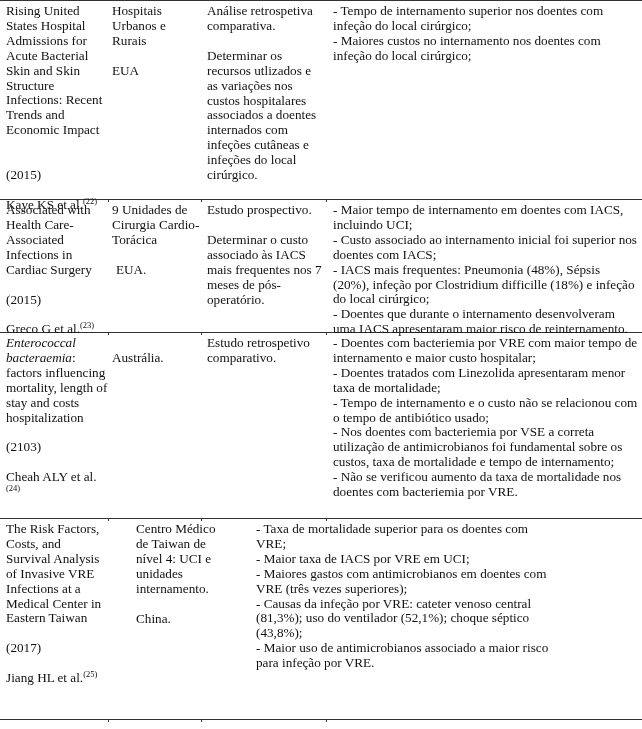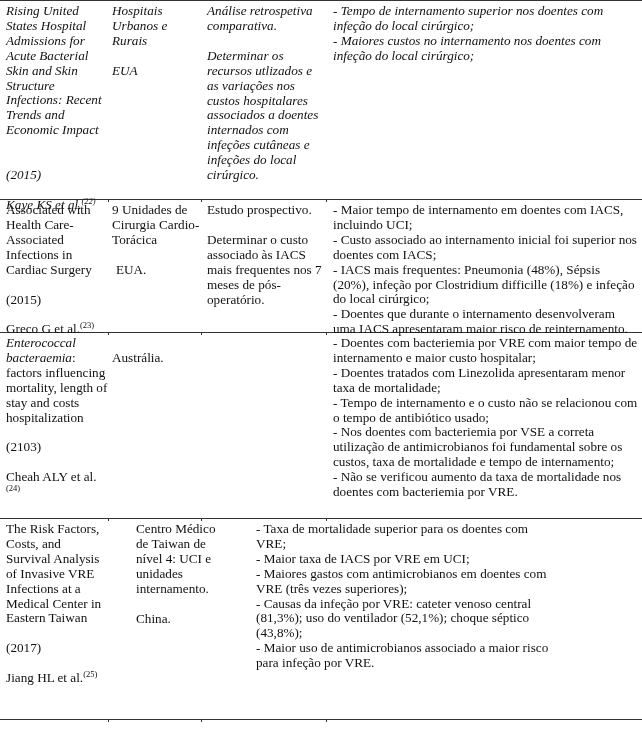--- a/index.html
+++ b/index.html
@@ -16,21 +16,21 @@
     .c2 { width: 93px; padding-left: 4px; }
     .c3 { width: 125px; padding-left: 6px; padding-right: 4px; }
     .c4 { width: 316px; padding-left: 7px; padding-right: 4px; }
     .para { display: block; }
     .gap { height: 15px; }
     .gap2 { height: 30px; }
     sup { font-size: 8.5px; vertical-align: 5px; line-height: 0; }
     .ital { font-style: italic; }
     .tick { position: absolute; bottom: -3px; width: 1px; height: 3px; background: #333; }
     .tick.top { top: -3px; bottom: auto; }
-    .r1 { height: 200px; font-style: italic; }
+    .r1 { height: 200px; }
     .r2 { height: 133px; }
     .r3 { height: 186px; }
     .r4 { height: 201px; gap: 24px; }
     .bullet { display: block; }
   </style>
 </head>
 <body>
 
 <div class="tbl">
 
@@ -99,20 +99,21 @@
       <span class="gap para"></span>
       <span class="para">(2103)</span>
       <span class="gap para"></span>
       <span class="para"><span>Cheah ALY et al.</span><sup>(24)</sup></span>
     </div>
     <div class="cell c2">
       <span class="gap para"></span>
       <span class="para">Austrália.</span>
     </div>
     <div class="cell c3">
+      <span class="para">Estudo retrospetivo comparativo.</span>
       <span class="gap para"></span>
     </div>
     <div class="cell c4">
       <span class="bullet">- Doentes com bacteriemia por VRE com maior tempo de internamento e maior custo hospitalar;</span>
       <span class="bullet">- Doentes tratados com Linezolida apresentaram menor taxa de mortalidade;</span>
       <span class="bullet">- Tempo de internamento e o custo não se relacionou com o tempo de antibiótico usado;</span>
       <span class="bullet">- Nos doentes com bacteriemia por VSE a correta utilização de antimicrobianos foi fundamental sobre os custos, taxa de mortalidade e tempo de internamento;</span>
       <span class="bullet">- Não se verificou aumento da taxa de mortalidade nos doentes com bacteriemia por VRE.</span>
     </div>
     <span class="tick" style="left:108px"></span>

